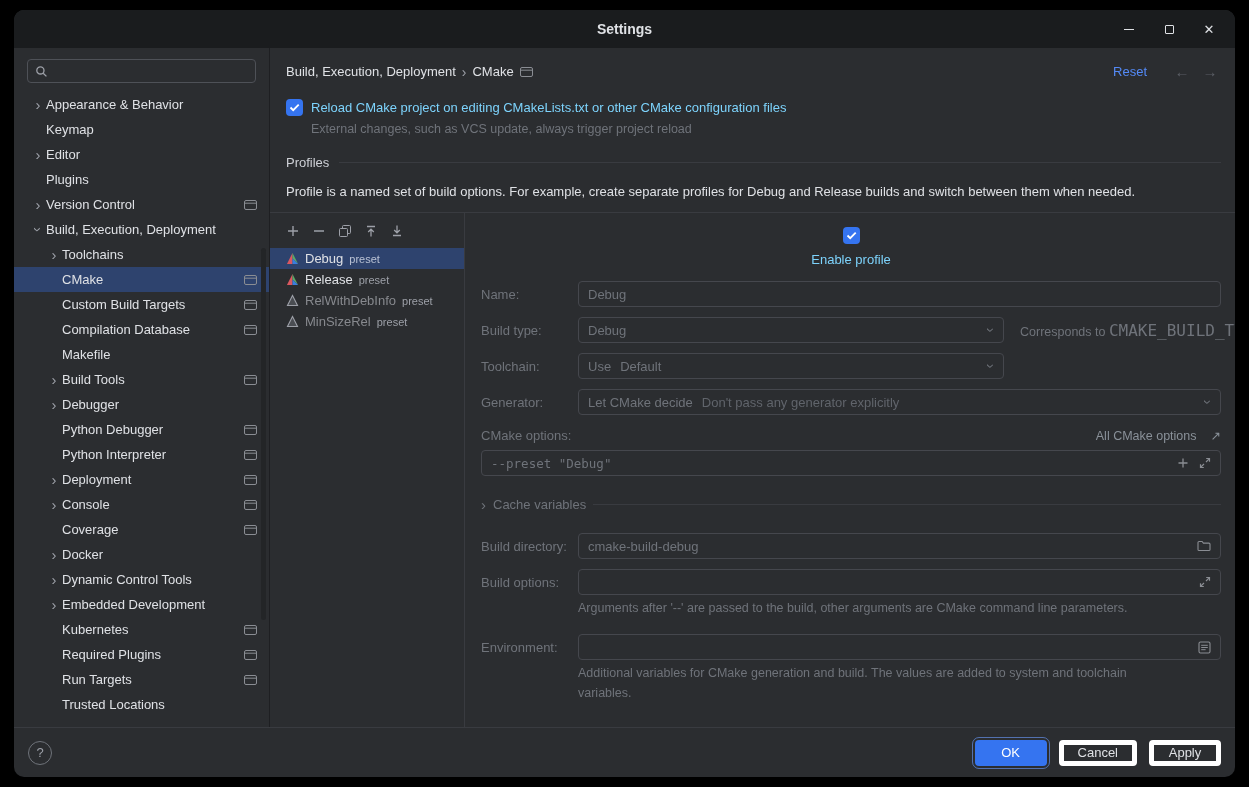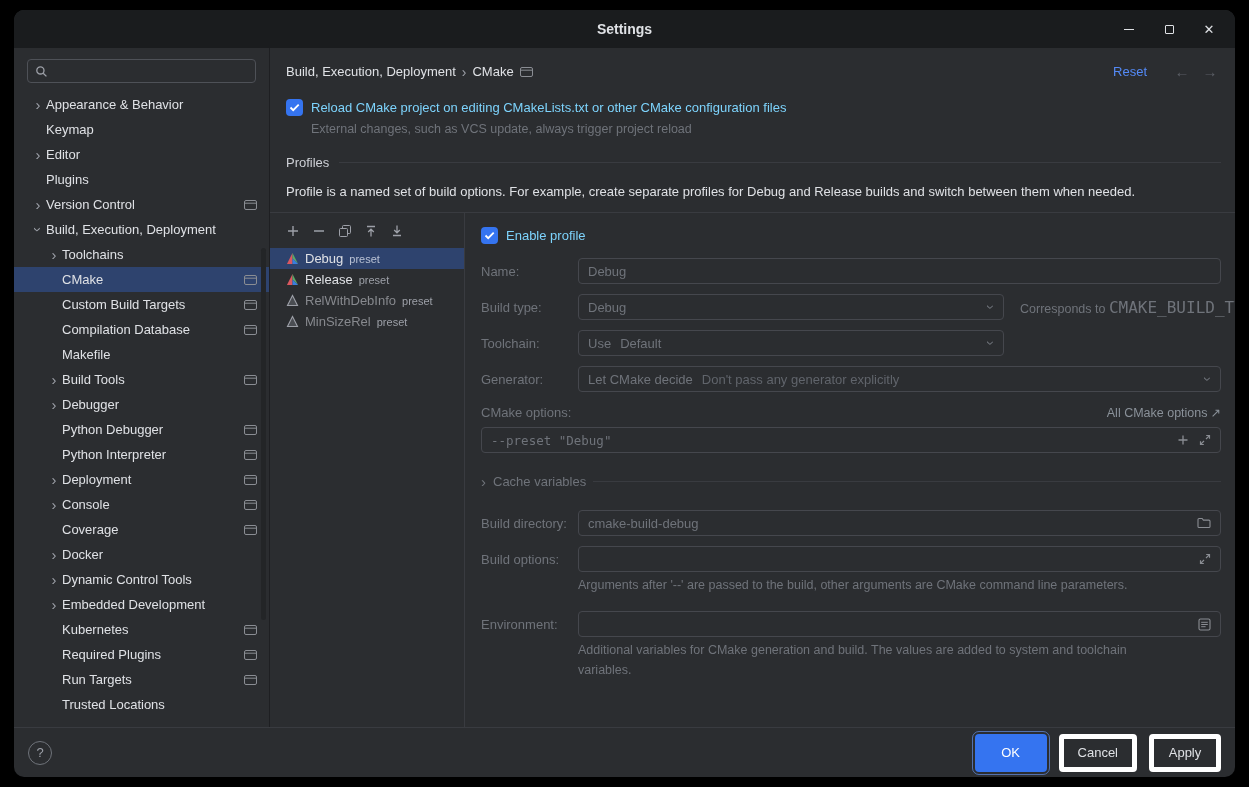--- a/index.html
+++ b/index.html
@@ -52,46 +52,46 @@
   .ptoolbar { padding:2px 0 9px 15px; display:flex; gap:10px; }
   .tb-icon { width:16px; height:16px; display:flex; align-items:center; justify-content:center; color:#9da0a8; cursor:pointer; }
   .plist-row { height:21px; display:flex; align-items:center; gap:6px; padding-left:16px; cursor:default; }
   .plist-row.selected { background:#2e436e; }
   .pname { color:#dfe1e5; font-size:13px; }
   .plist-row.disabled .pname { color:#87898e; }
   .psuffix { color:#9da0a8; font-size:11px; }
   .plist-row.selected .psuffix { color:#b9c2d4; }
   
   .form-panel { flex:1; padding:14px 14px 0 16px; min-width:0; }
-  .enable-row { display:flex; align-items:center; gap:8px; margin-bottom:14px; }
+  .enable-row { display:flex; align-items:center; gap:8px; margin-bottom:14px;flex-direction:column; }
   .frow { display:flex; align-items:center; margin-bottom:10px; }
   .flabel { flex:0 0 97px; color:#6f737a; font-size:13px; white-space:nowrap; }
   .fctl { flex:1; display:flex; align-items:center; min-width:0; }
   .input { height:26px; border:1px solid #45474d; border-radius:4px; display:flex; align-items:center; padding:0 9px; width:100%; background:transparent; }
   .val { color:#6f737a; font-size:13px; white-space:nowrap; }
   .val.gap { margin-left:9px; }
   .val.dim2 { color:#60646b; }
   .mono { font-family:"DejaVu Sans Mono",monospace; font-size:12.5px; }
   .chev-down { margin-left:auto; color:#6f737a; font-size:14px; transform:rotate(90deg); display:inline-block; }
   .input-icons { margin-left:auto; display:flex; gap:10px; align-items:center; color:#8a8d93; }
   .field-hint { margin-left:16px; color:#6f737a; font-size:12.5px; white-space:nowrap; }
   .field-hint .mono { font-size:16px; }
   .w426 { width:426px; flex:none; }
   .cmake-label-row { display:flex; align-items:center; margin-bottom:7px; }
-  .ext-link { color:#8a9199; font-size:12.5px; cursor:pointer; display:flex; align-items:center; gap:3px; }
+  .ext-link { color:#8a9199; font-size:12.5px; cursor:pointer; display:flex; align-items:center; gap:14px; }
   .cache-row { display:flex; align-items:center; gap:7px; margin:21px 0 21px 0; color:#6f737a; font-size:13px; cursor:pointer; }
   .cache-row .chev { width:auto; flex:none; color:#6f737a; }
   .help-block { margin:2px 0 16px 97px; color:#6f737a; font-size:12.5px; max-width:555px; line-height:1.55; }
   .help-block.last { margin-bottom:0; }
   
   .footer { flex:0 0 50px; border-top:1px solid #393b40; display:flex; align-items:center; padding:0 14px; }
   .help-circle { width:24px; height:24px; border-radius:50%; border:1px solid #6f737a; color:#9da0a8; font-size:13px;
                  display:flex; align-items:center; justify-content:center; cursor:pointer; }
   .btn-group { margin-left:auto; display:flex; gap:12px; }
-  .btn { min-width:72px; height:38px; border-radius:4px; font-size:13px; display:flex; align-items:center; justify-content:center; cursor:pointer; padding:0 14px; }
+  .btn { min-width:72px; height:26px; border-radius:4px; font-size:13px; display:flex; align-items:center; justify-content:center; cursor:pointer; padding:0 14px; }
   .btn.primary { background:#3574f0; color:#fff; outline:1px solid rgba(104,151,245,0.65); outline-offset:2px; }
   .btn.secondary { border:5px solid #ffffff; color:#dfe1e5; background:transparent; }
   svg { display:block; }
 </style>
 </head>
 <body>
 
 <div class="window">
 
   <div class="titlebar">

